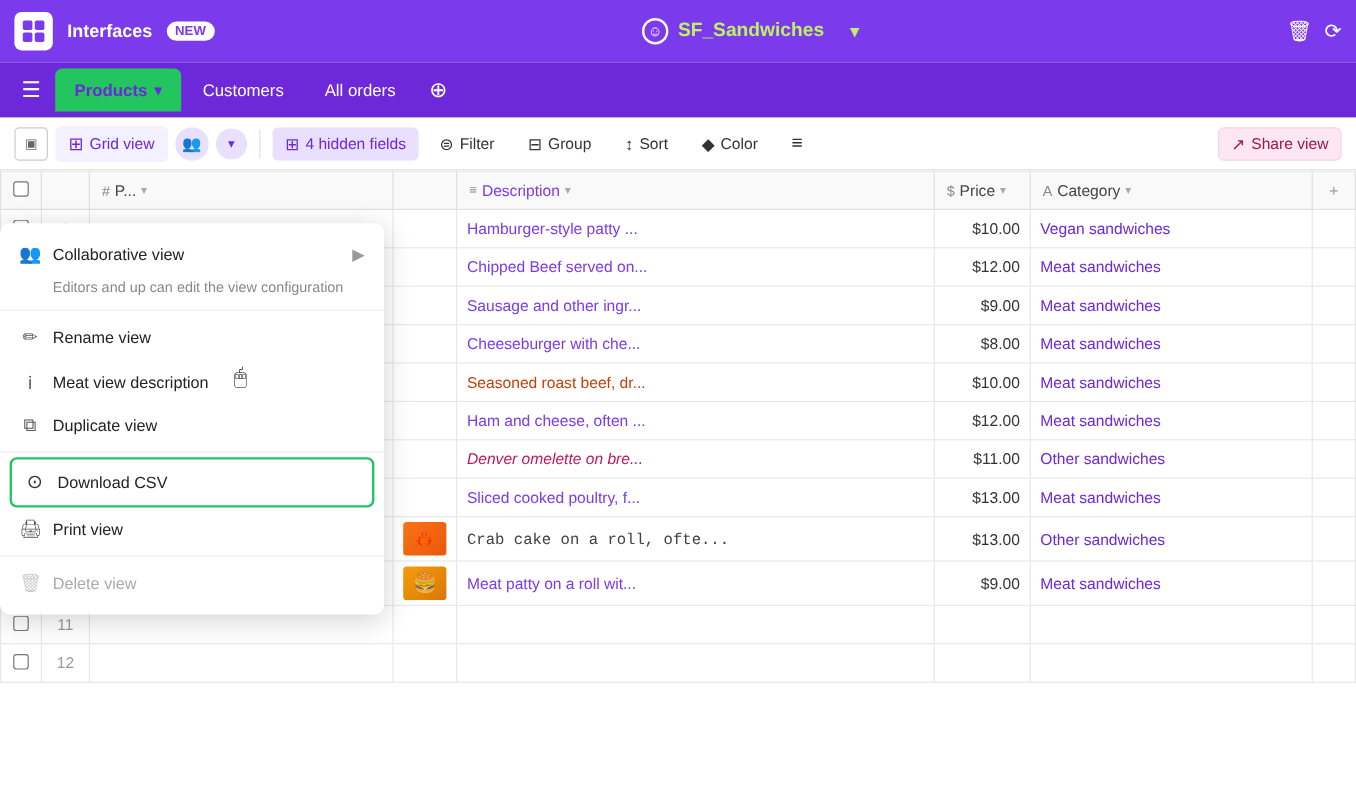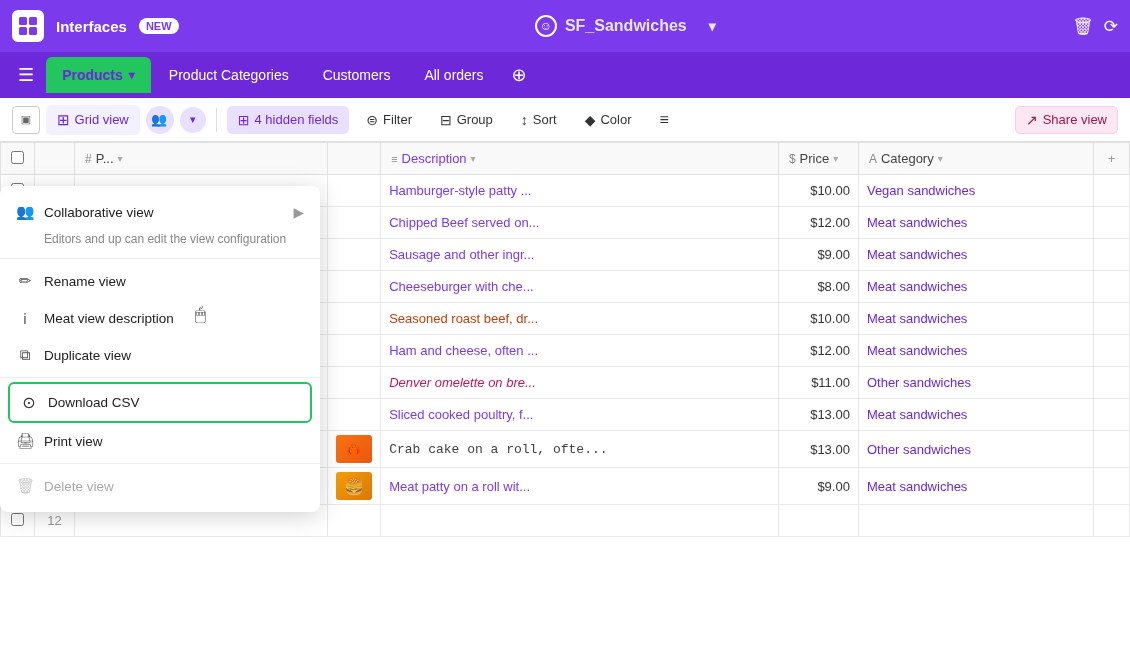--- a/index.html
+++ b/index.html
@@ -36,21 +36,21 @@
       border-radius: 10px;
     }
     .top-bar-center {
       flex: 1;
       display: flex;
       align-items: center;
       justify-content: center;
       gap: 8px;
     }
     .workspace-name {
-      color: #e5e5e5;
+      color: #bef264;
       font-size: 16px;
       font-weight: 600;
       display: flex;
       align-items: center;
       gap: 22px;
     }
     .workspace-icon {
       width: 22px; height: 22px;
       border-radius: 50%;
       border: 2px solid white;
@@ -294,23 +294,20 @@
     <span>🗑</span>
     <span>⟳</span>
   </div>
 </div>
 
 <div class="nav-bar">
   <div class="nav-hamburger">☰</div>
   <div class="nav-tab active">
     <span>Products</span>
     <span style="font-size:12px;">▾</span>
-  </div>
-  <div class="nav-tab">
-    <span>Product Categories</span>
   </div>
   <div class="nav-tab">
     <span>Customers</span>
   </div>
   <div class="nav-tab">
     <span>All orders</span>
   </div>
   <div class="nav-tab-add">⊕</div>
   <div class="nav-spacer"></div>
 </div>
@@ -563,24 +560,34 @@
             <td class="col-img">
               <div class="thumb thumb-burger">🍔</div>
             </td>
             <td class="col-desc" style="color: rgb(124, 58, 237);">Meat patty on a roll wit...</td>
             <td class="col-price price-val">$9.00</td>
             <td class="col-cat cat-tag" style="color: rgb(109, 40, 217);">Meat sandwiches</td>
             <td class="col-add"></td>
           </tr>
           <tr>
             <td class="col-checkbox"><input type="checkbox" style="margin: 0px;"></td>
-            <td class="row-num">12</td>
+            <td class="row-num">11</td>
             <td class="col-name"></td>
             <td class="col-img"></td>
             <td class="col-desc"></td>
             <td class="col-price price-val"></td>
             <td class="col-cat cat-tag"></td>
             <td class="col-add"></td>
           </tr>
+          <tr>
+            <td class="col-checkbox"><input type="checkbox" style="margin: 0px;"></td>
+            <td class="row-num">12</td>
+            <td class="col-name"></td>
+            <td class="col-img"></td>
+            <td class="col-desc"></td>
+            <td class="col-price price-val"></td>
+            <td class="col-cat cat-tag"></td>
+            <td class="col-add"></td>
+          </tr>
         </tbody>
     </table>
   </div>
 </div>
 
 </body></html>

